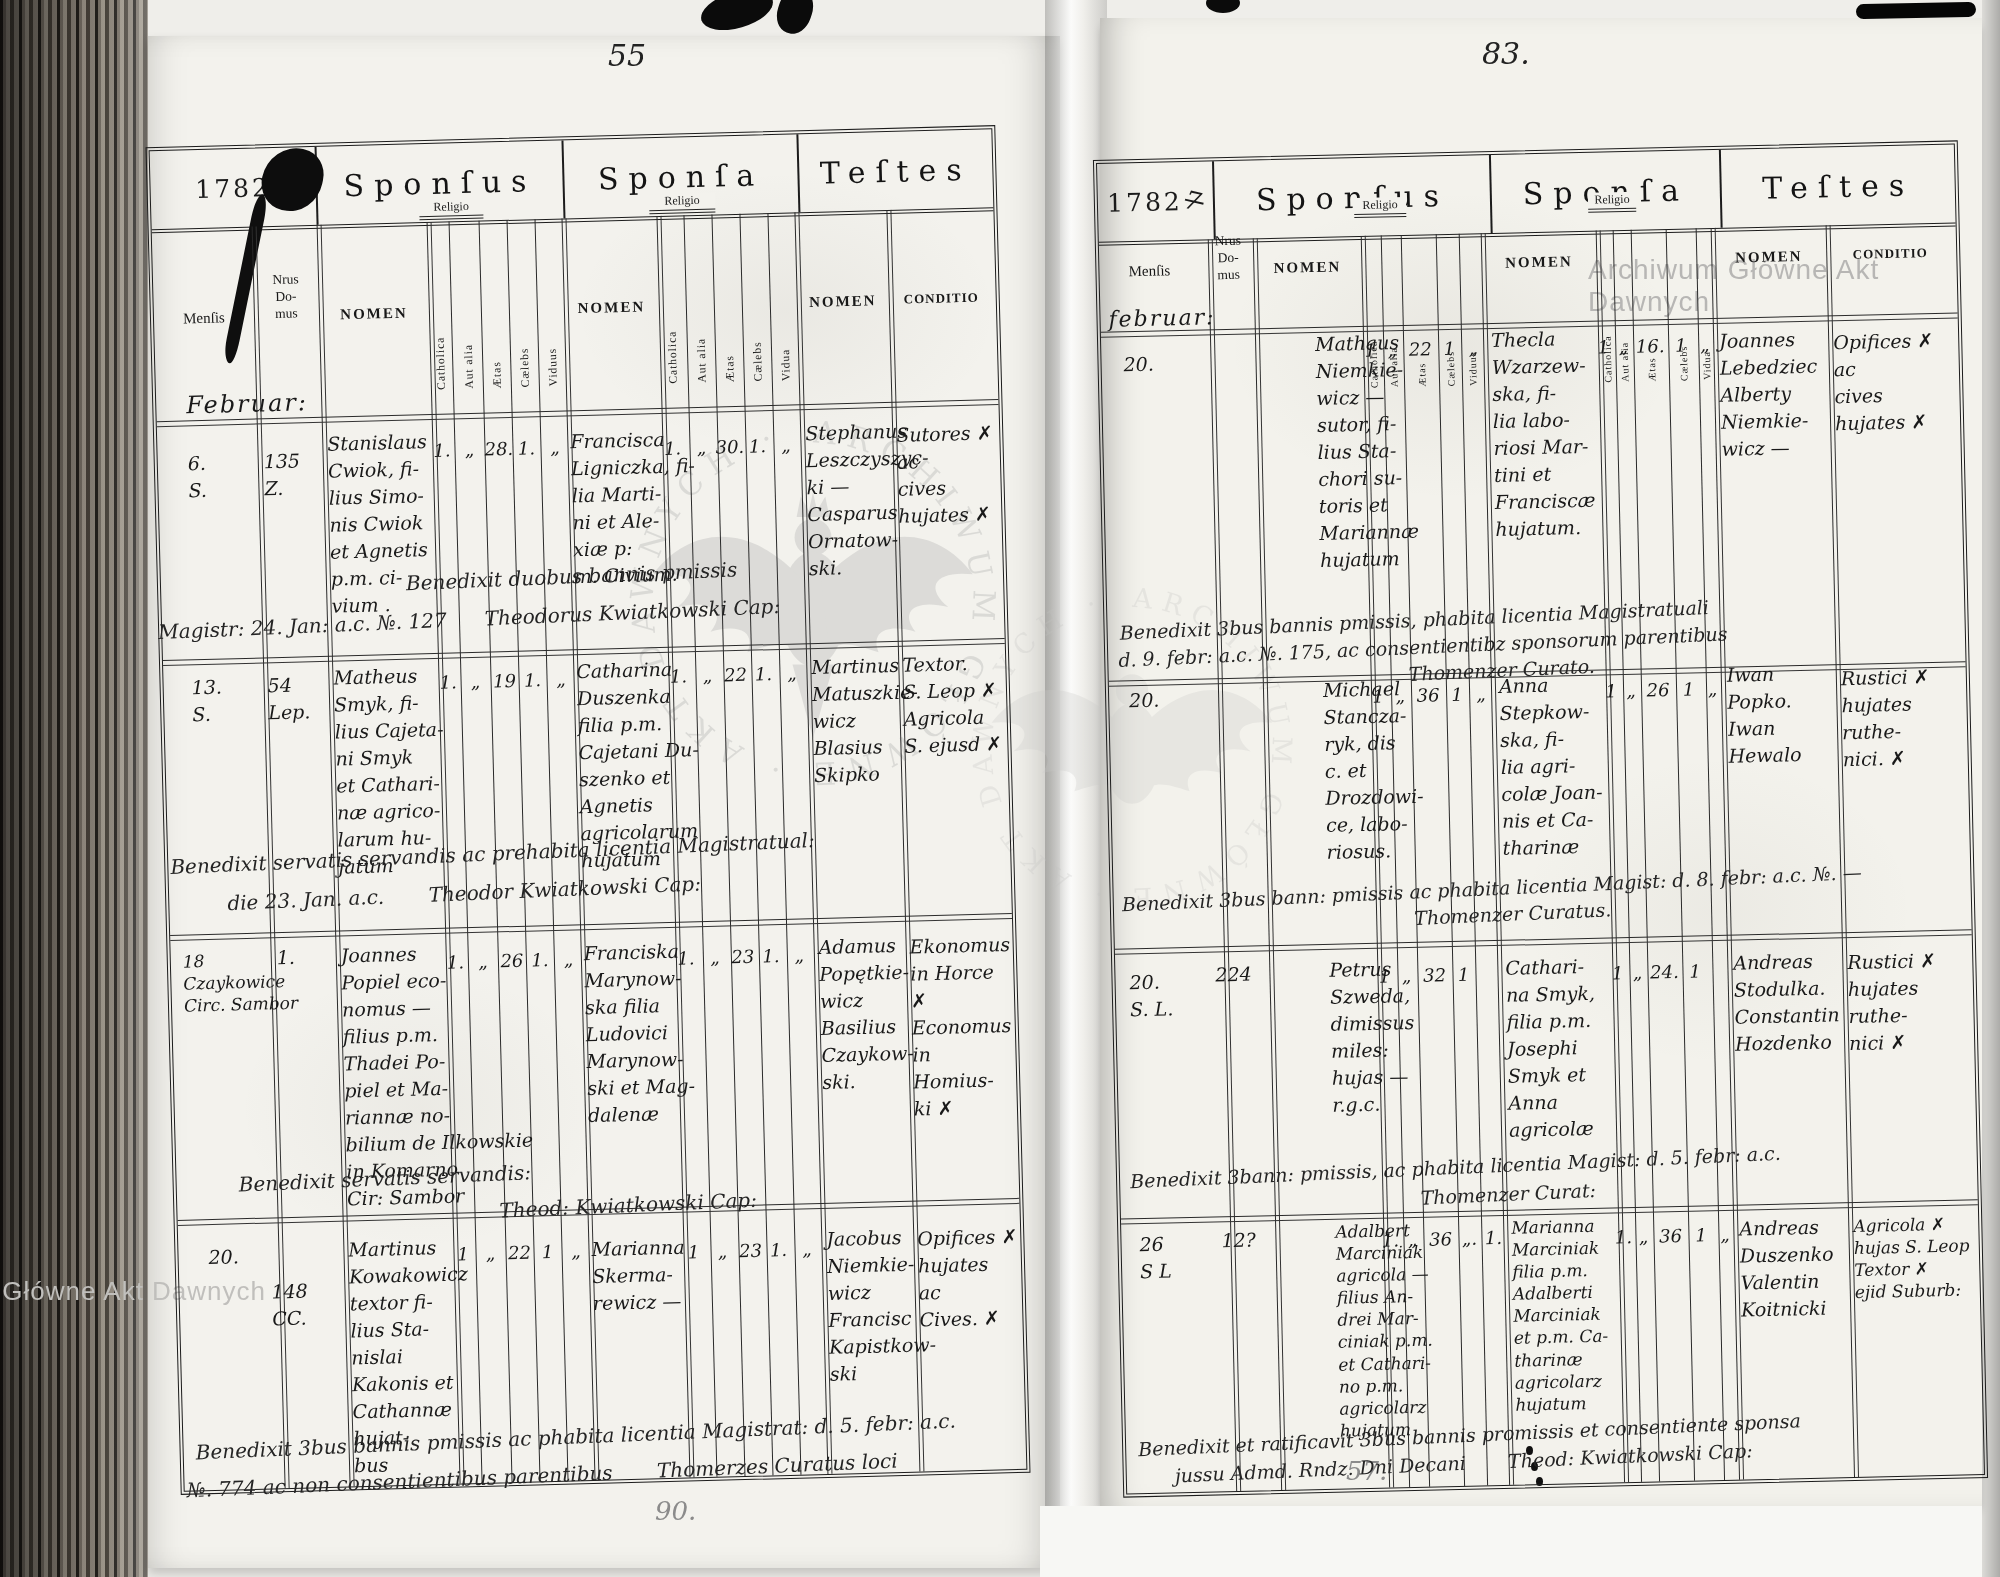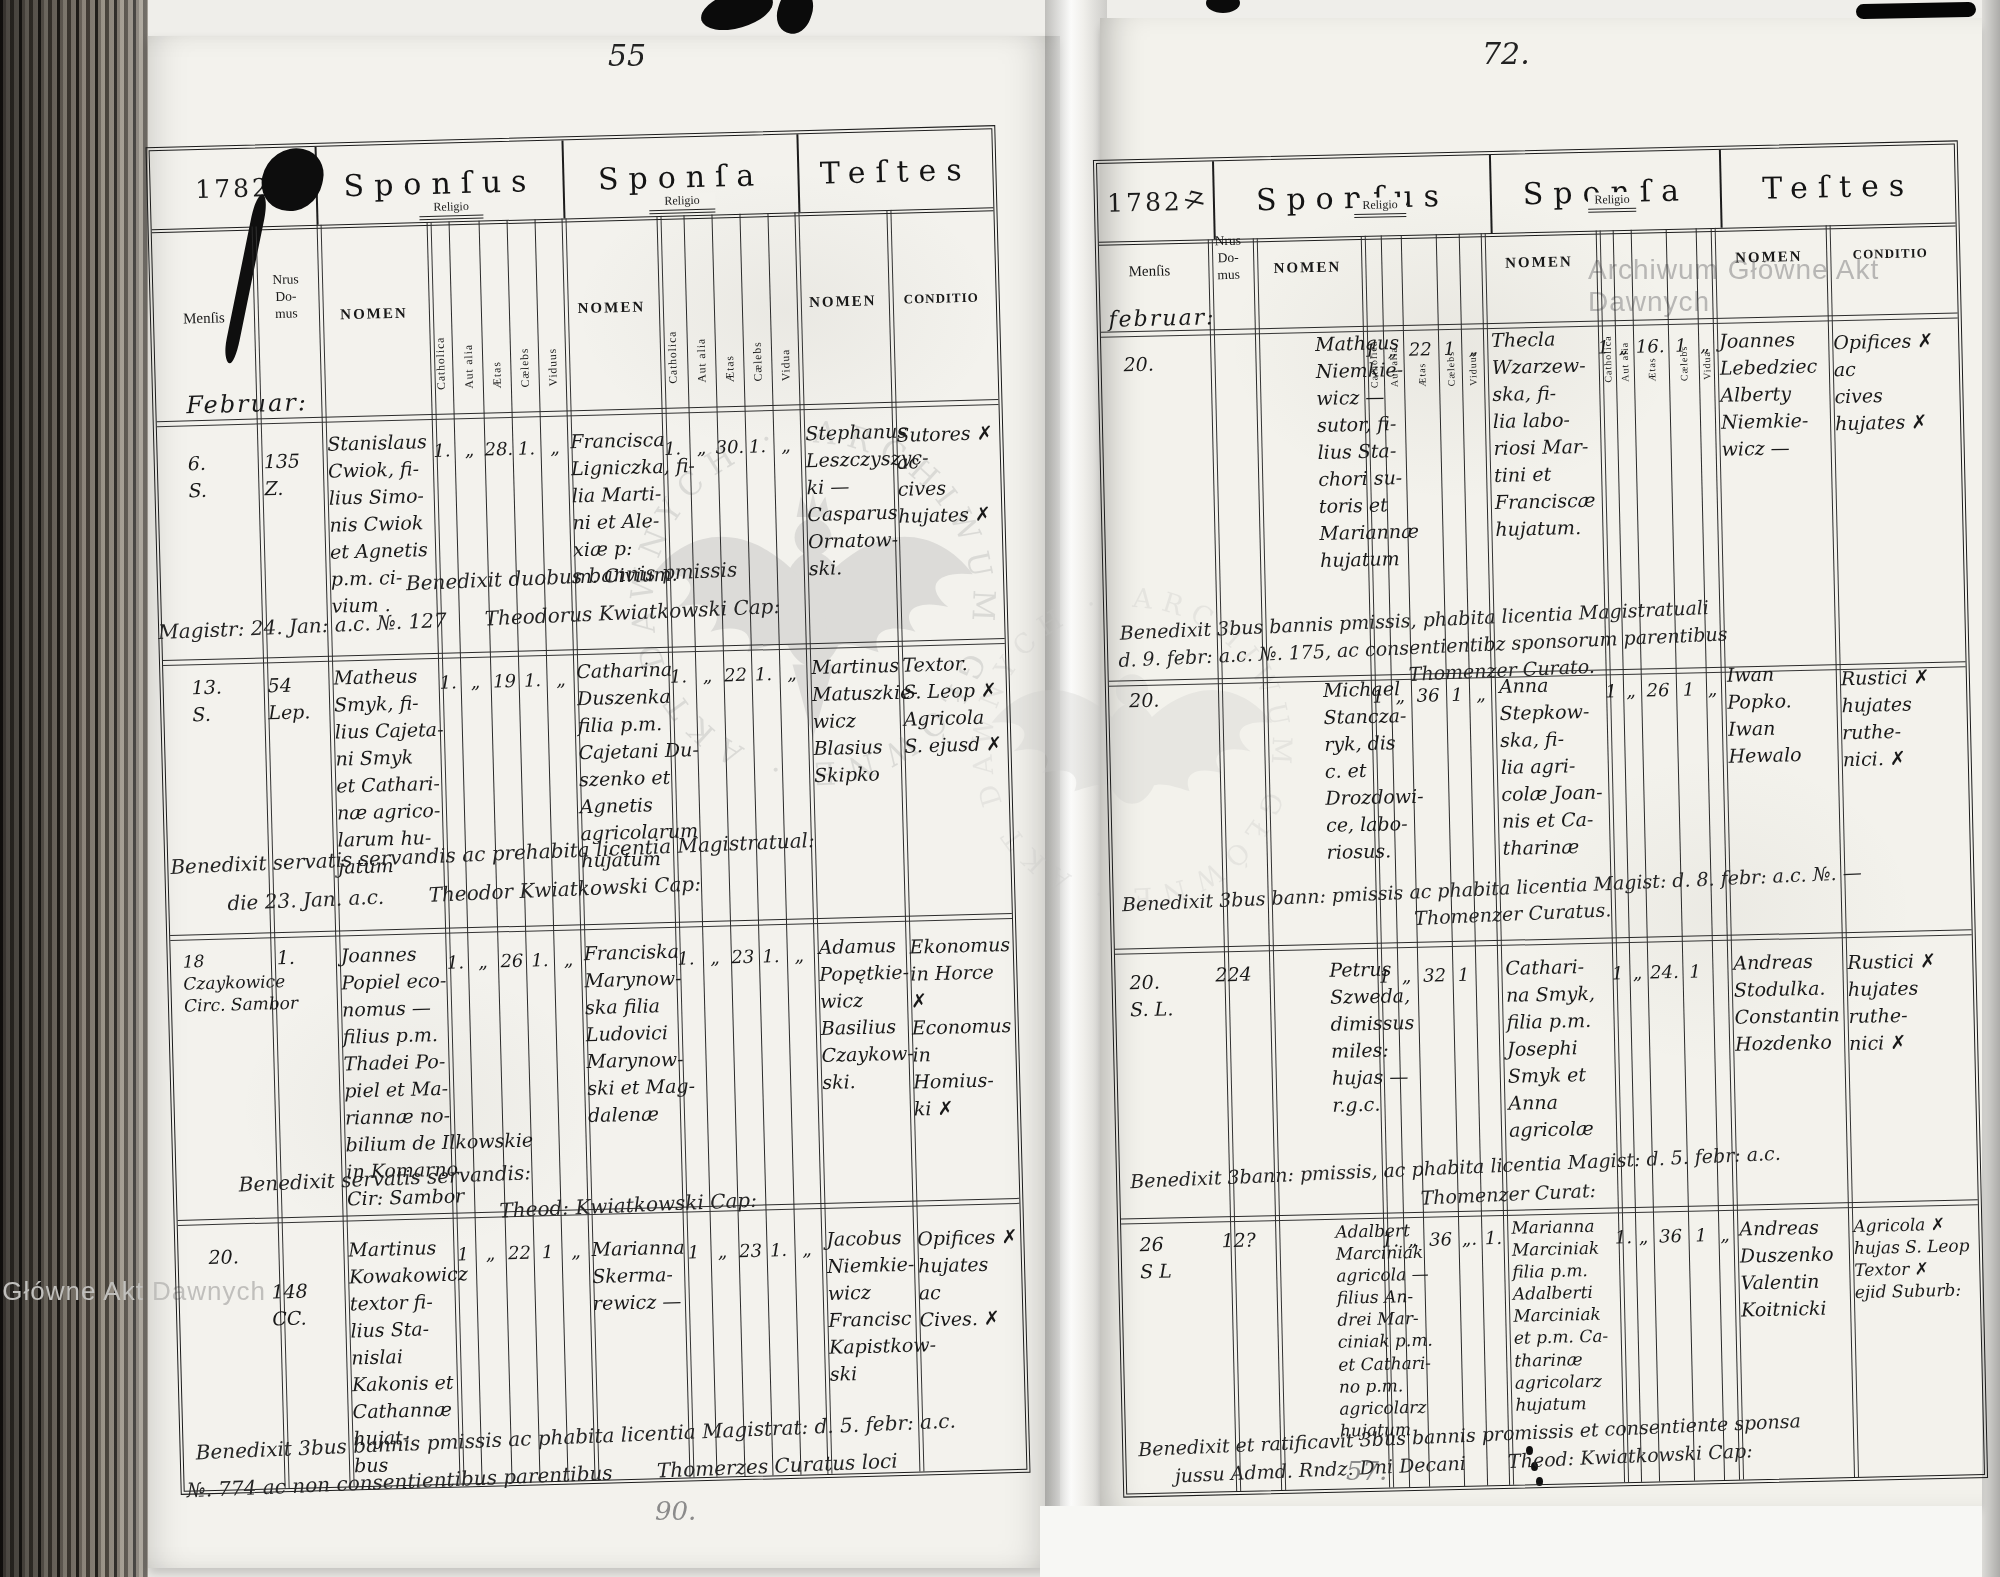--- a/index.html
+++ b/index.html
@@ -178,21 +178,21 @@
       <circle cx="100" cy="68" r="9"></circle>
         <ellipse cx="100" cy="103" rx="16" ry="28"></ellipse>
       <path d="M96,90 C70,60 40,62 22,86 C40,84 46,92 34,102 C50,98 58,104 50,114 C64,110 72,114 68,124 C80,120 88,118 92,124 Z"></path>
       <path d="M104,90 C130,60 160,62 178,86 C160,84 154,92 166,102 C150,98 142,104 150,114 C136,110 128,114 132,124 C120,120 112,118 108,124 Z"></path>
     </g>
   </svg>
   <div class="wm-corner wm-tr">Archiwum Główne Akt Dawnych</div>
   <div class="wm-corner wm-bl">Archiwum Główne Akt Dawnych</div>
 
   <div class="pagenum" style="left:608px;top:38px">55</div>
-  <div class="pagenum" style="left:1482px;top:36px">72.</div>
+  <div class="pagenum" style="left:1482px;top:36px">83.</div>
   <div class="pencil" style="left:655px;top:1496px">90.</div>
   <div class="pencil" style="left:1346px;top:1456px">57.</div>
 
   <div class="tbl tblL">
     <div class="band">
       <div style="width:165px" class="yearcell">
         <span>1782</span>
         <span class="blot"></span>
         <span class="blot-tail"></span>
       </div>

